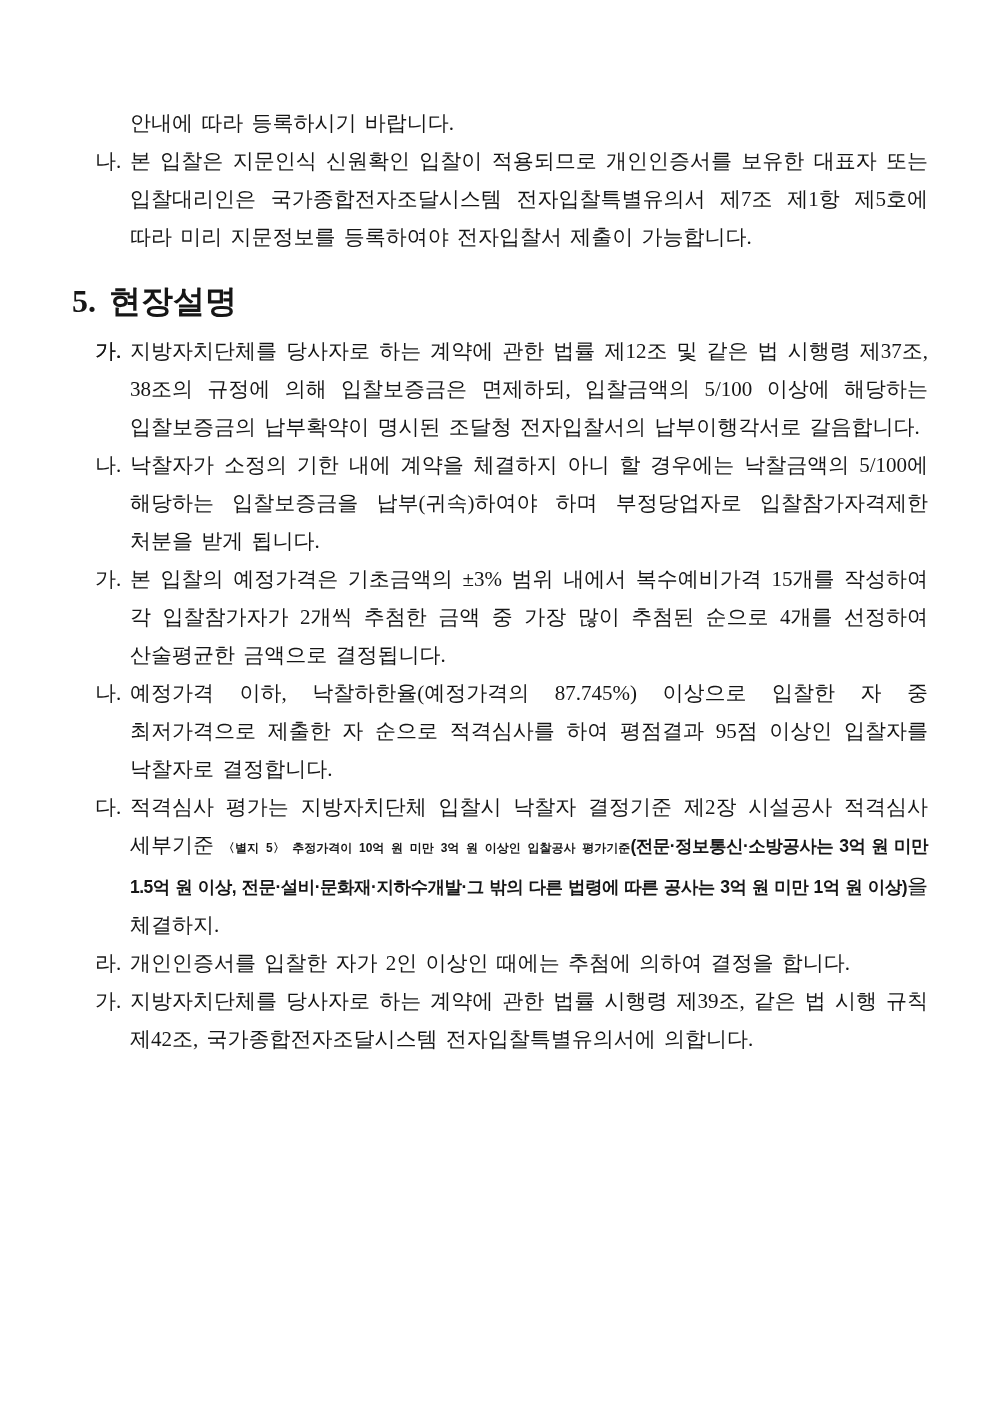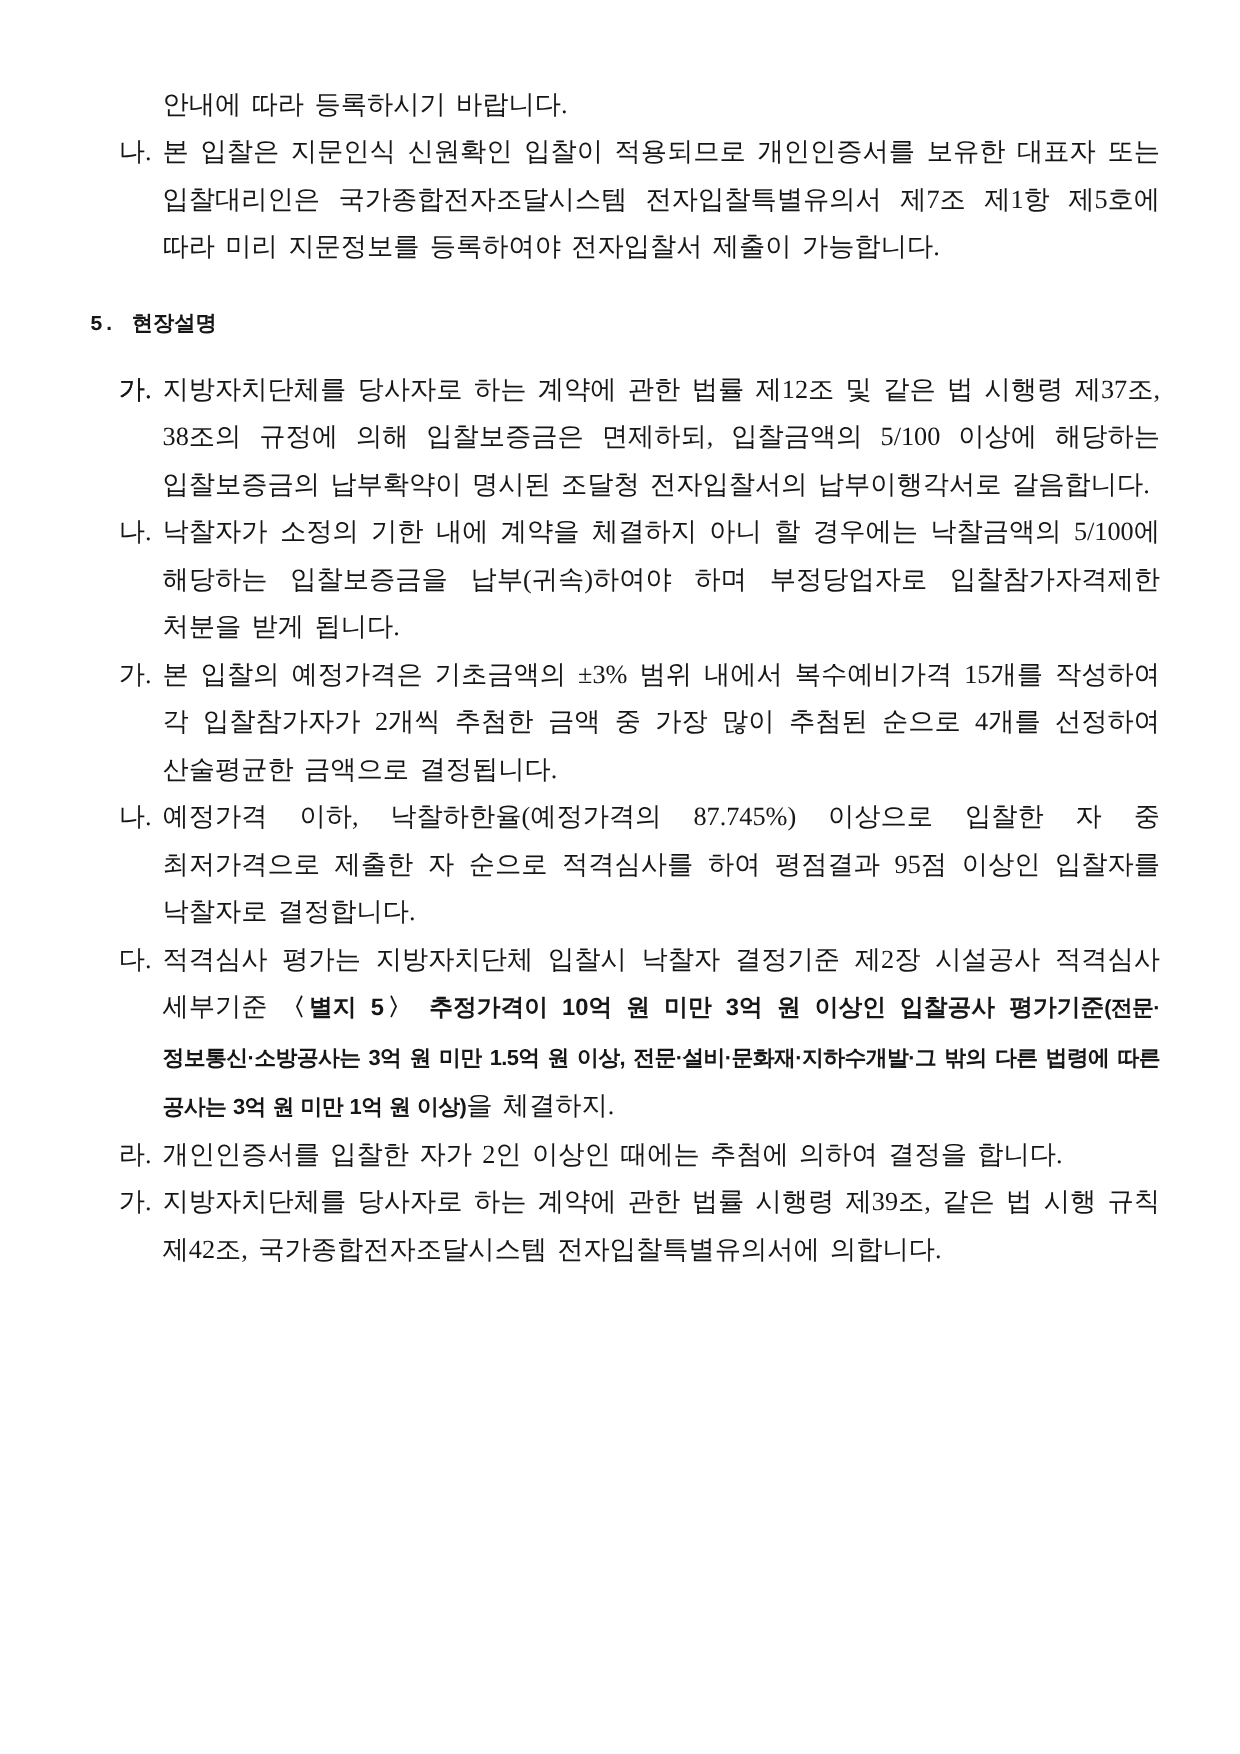--- a/index.html
+++ b/index.html
@@ -11,21 +11,21 @@
     width: 992px;
     height: 1403px;
     overflow: hidden;
     color: #161616;
     font-family: "Liberation Serif", "DejaVu Serif", serif;
   }
   .doc {
     box-sizing: border-box;
     width: 992px;
     height: 1403px;
-    padding: 64px 64px 0 72px;
+    padding: 104px 64px 0 72px;
   }
   .body-text {
     font-size: 21px;
     line-height: 38px;
     text-align: justify;
     word-break: keep-all;
     word-spacing: 3px;
   }
   .cont-line {
     margin-left: 58px;
@@ -35,37 +35,37 @@
     margin-left: 23px;
     padding-left: 35px;
   }
   .item .marker {
     position: absolute;
     left: 0;
     top: 0;
   }
   section { margin: 0; }
   .sec-heading {
-    font-family: Liberation Mono, monospace;
+    font-family: Liberation Serif, serif;
     font-weight: bold;
-    font-size: 17px;
+    font-size: 32px;
     line-height: 38px;
     margin: 26px 0 12px 0;
     text-align: left;
     word-spacing: normal;
   }
   .sec-heading .sec-num {
     display: inline-block;
     margin-right: 13px;
   }
   .run-regular { }
   .run-bold {
     font-family: "Liberation Sans", "DejaVu Sans", sans-serif;
     font-weight: bold;
-    font-size: 19px;
+    font-size: 12px;
   }
   .run-bold-small {
     font-family: "Liberation Sans", "DejaVu Sans", sans-serif;
     font-weight: bold;
     font-size: 17.5px;
     letter-spacing: -0.5px;
     word-spacing: 1px;
   }
 </style>
 </head>

